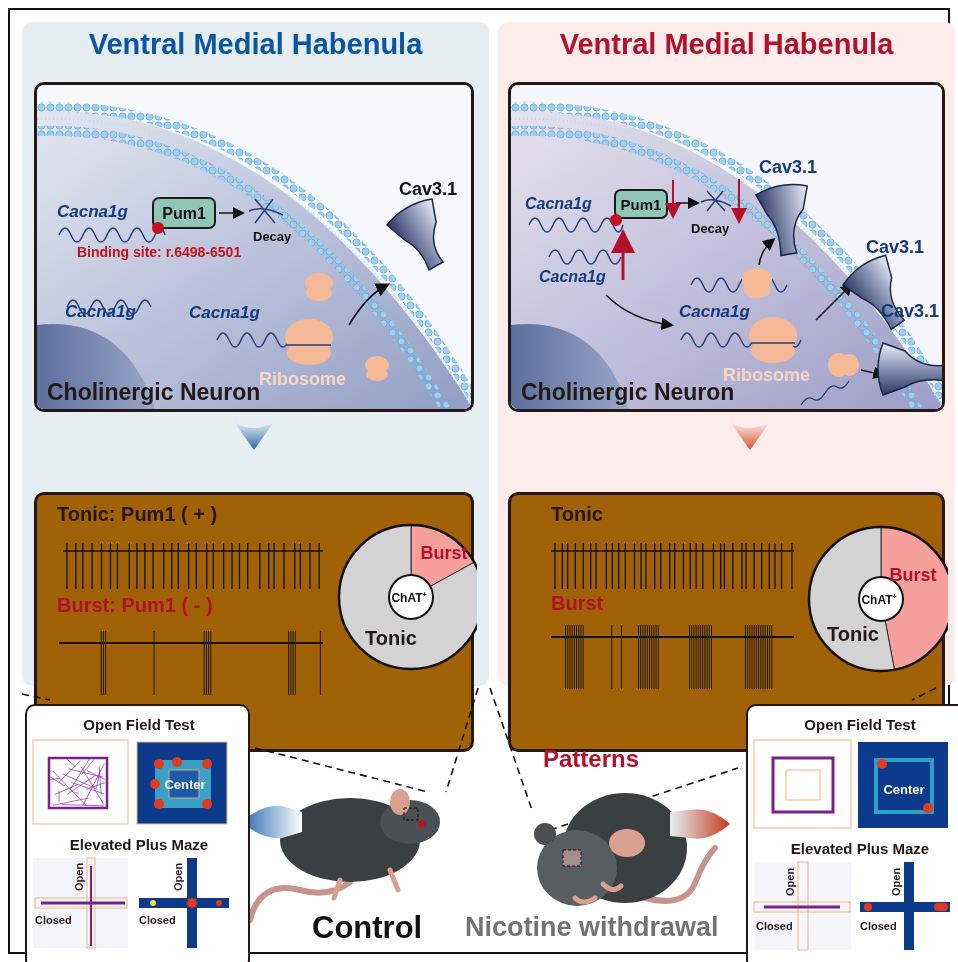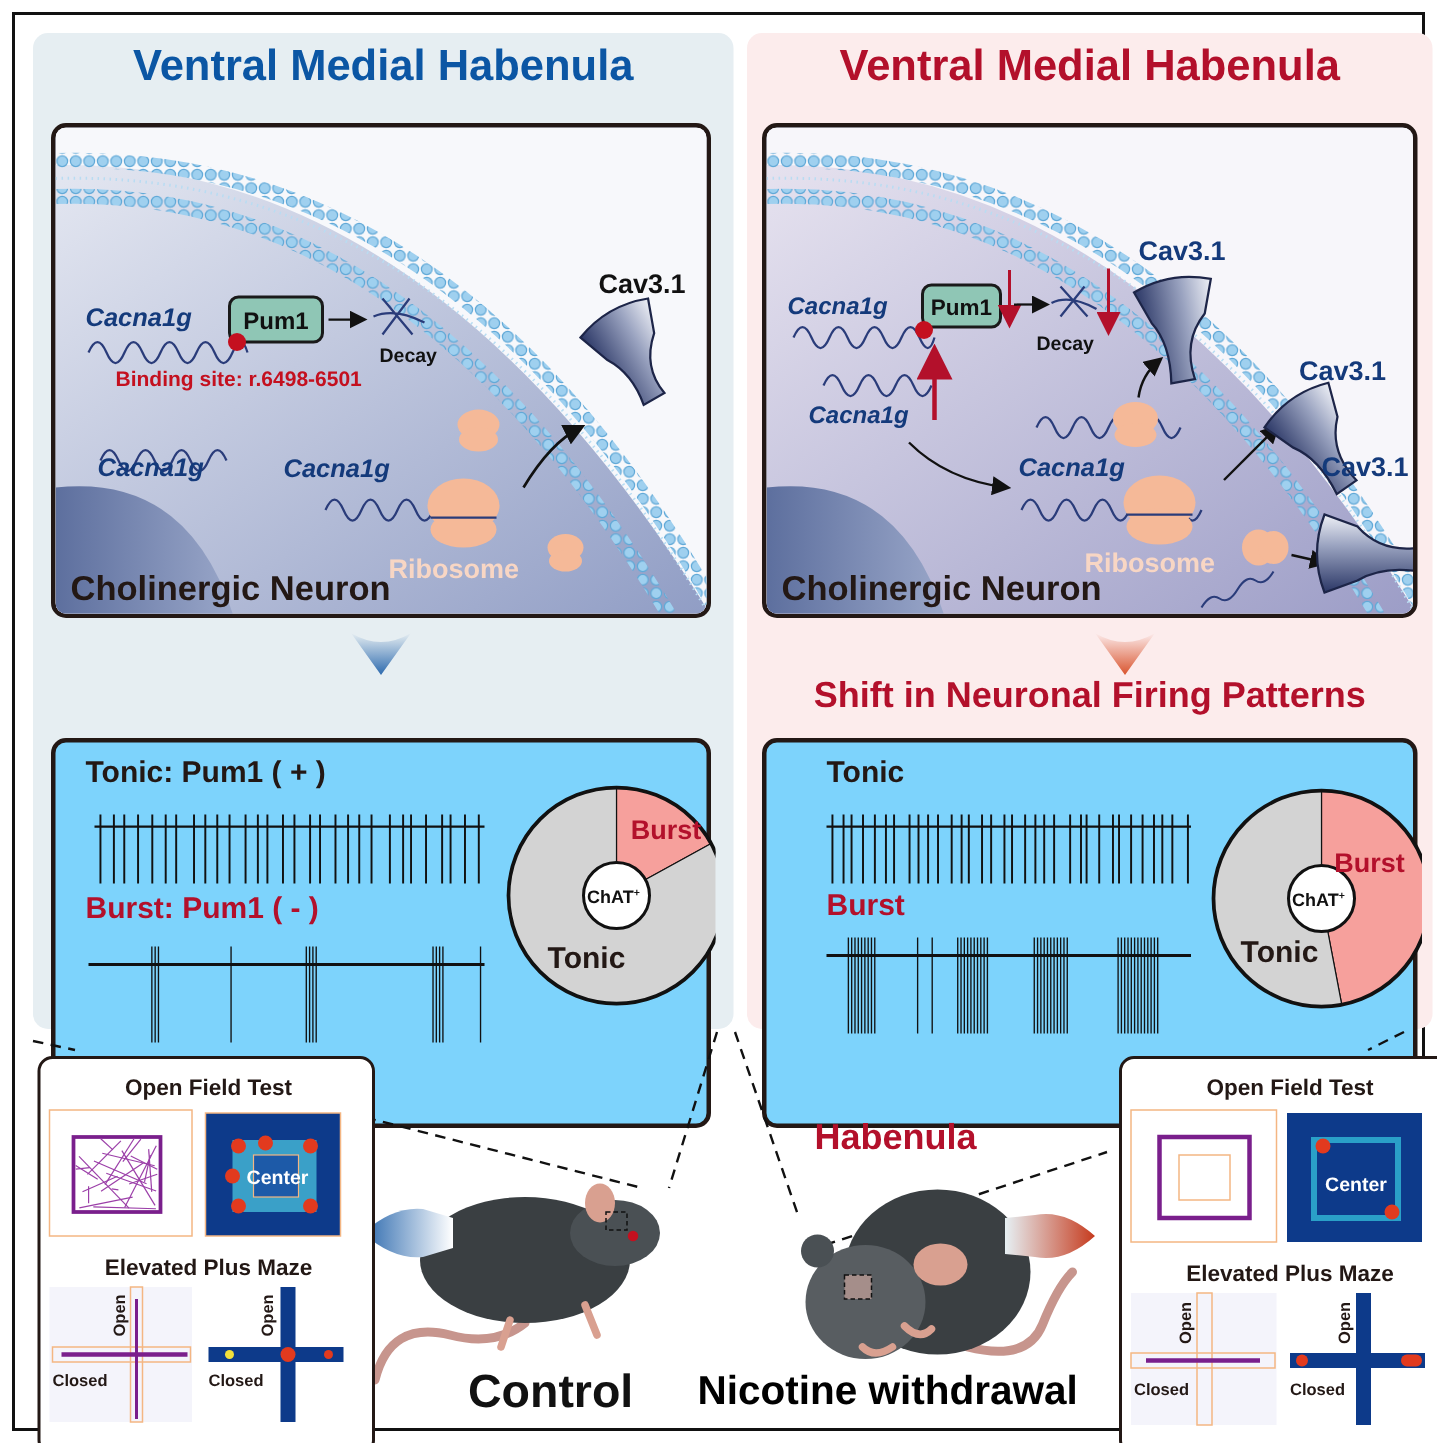--- a/index.html
+++ b/index.html
@@ -10,21 +10,21 @@
   .panel.left { left: 12px; width: 467px; background: #e6eef2; }
   .panel.right { left: 488px; width: 457px; background: #fcecec; }
   .ptitle { position: absolute; top: 6px; left: 0; width: 100%; text-align: center; font-weight: bold; font-size: 29px; }
   .blue { color: #0b56a4; }
   .red { color: #b3102b; }
   .cellbox { position: absolute; top: 60px; height: 330px; border: 3px solid #231815; border-radius: 10px; overflow: hidden; background: #d6dcec; }
   .left .cellbox { left: 12px; width: 440px; }
   .right .cellbox { left: 10px; width: 437px; }
   .cellbox svg { position: absolute; left: 0; top: 0; }
   .subtitle { position: absolute; top: 428px; width: 100%; text-align: center; font-weight: bold; font-size: 24px; }
-  .firebox { position: absolute; top: 470px; height: 260px; border: 3px solid #231815; border-radius: 10px; background: #7dd3fc; padding-left: 41px; }
+  .firebox { position: absolute; top: 470px; height: 260px; border: 3px solid #231815; border-radius: 10px; background: #a16207; padding-left: 41px; }
   .left .firebox { left: 12px; width: 440px; }
   .right .firebox { left: 10px; width: 437px; }
   .firebox svg { position: absolute; left: 0; top: 0; }
   .behav { position: absolute; width: 225px; height: 266px; border: 2.5px solid #231815; border-radius: 10px; background: #fff; }
   .behav.left-b { left: 15px; top: 694px; }
   .behav.right-b { left: 736px; top: 694px; }
   .behav svg { position: absolute; left: 0; top: 0; }
   .bigtext { position: absolute; font-weight: bold; }
   .abs { position: absolute; }
   svg text { font-family: "Liberation Sans", sans-serif; }
@@ -267,21 +267,20 @@
     <svg class="abs" style="left:232px;top:396px" width="40" height="32">
       <defs>
           <linearGradient id="dar" x1="0" y1="0" x2="0" y2="1">
             <stop offset="0" stop-color="#fcecec"></stop>
             <stop offset="1" stop-color="#d9542e"></stop>
           </linearGradient>
         </defs>
       <path d="M0,4 Q20,16 40,4 L20,32 Z" fill="url(#dar)"></path>
     </svg>
 
-    <div class="subtitle red">Shift in Neuronal Firing Patterns</div>
 
     <div class="firebox">
       <svg width="437" height="205">
         <text x="40" y="26" font-size="20" font-weight="bold" fill="#231815">Tonic</text>
         <g id="nicTonic">
             <line x1="40" y1="56" x2="283" y2="56" stroke="#111" stroke-width="1.5"></line>
             <line x1="43.9616598079561" y1="48" x2="43.9616598079561" y2="94" stroke="#111" stroke-width="1.3"></line>
             <line x1="51.36437055742611" y1="48" x2="51.36437055742611" y2="94" stroke="#111" stroke-width="1.3"></line>
             <line x1="56.70432410525003" y1="48" x2="56.70432410525003" y2="94" stroke="#111" stroke-width="1.3"></line>
             <line x1="64.33954514278588" y1="48" x2="64.33954514278588" y2="94" stroke="#111" stroke-width="1.3"></line>
@@ -420,22 +419,22 @@
   </svg>
   <svg class="abs" style="left:660px;top:792px" width="60" height="44">
     <defs>
         <linearGradient id="ra" x1="0" y1="0" x2="1" y2="0">
           <stop offset="0" stop-color="#e6f0f4"></stop>
           <stop offset="1" stop-color="#c63b1e"></stop>
         </linearGradient>
       </defs>
     <path d="M0,10 L20,8 Q40,4 60,22 Q40,40 20,36 L0,34 Z" fill="url(#ra)"></path>
   </svg>
-  <div class="bigtext" style="left:533px;top:735px;font-size:24px;color:#b3102b">Habenula</div>
-  <div class="bigtext" style="left:455px;top:902px;font-size:27px;color:#000000">Nicotine withdrawal</div>
+  <div class="bigtext" style="left:533px;top:735px;font-size:24px;color:#b3102b">Patterns</div>
+  <div class="bigtext" style="left:455px;top:902px;font-size:27px;color:#737373">Nicotine withdrawal</div>
 
   <div class="behav left-b">
     <svg width="225" height="266">
       <text x="112" y="24" font-size="15" font-weight="bold" text-anchor="middle" fill="#231815">Open Field Test</text>
       <rect x="6" y="34" width="95" height="84" fill="#fff" stroke="#f4b683"></rect>
       <g id="ctlTrack">
           <rect x="22" y="52" width="58" height="50" fill="none" stroke="#7a1f8c" stroke-width="2.5"></rect>
           <line x1="41.19410150891632" y1="62.857553155006855" x2="76.13482510288065" y2="71.19388717421126" stroke="#9b3fa8" stroke-width="0.8"></line>
           <line x1="60.17637174211248" y1="64.66396604938272" x2="77.81256858710563" y2="73.51470336076818" stroke="#9b3fa8" stroke-width="0.8"></line>
           <line x1="43.833539094650206" y1="76.14116083676268" x2="77.10348079561042" y2="87.97543724279835" stroke="#9b3fa8" stroke-width="0.8"></line>

